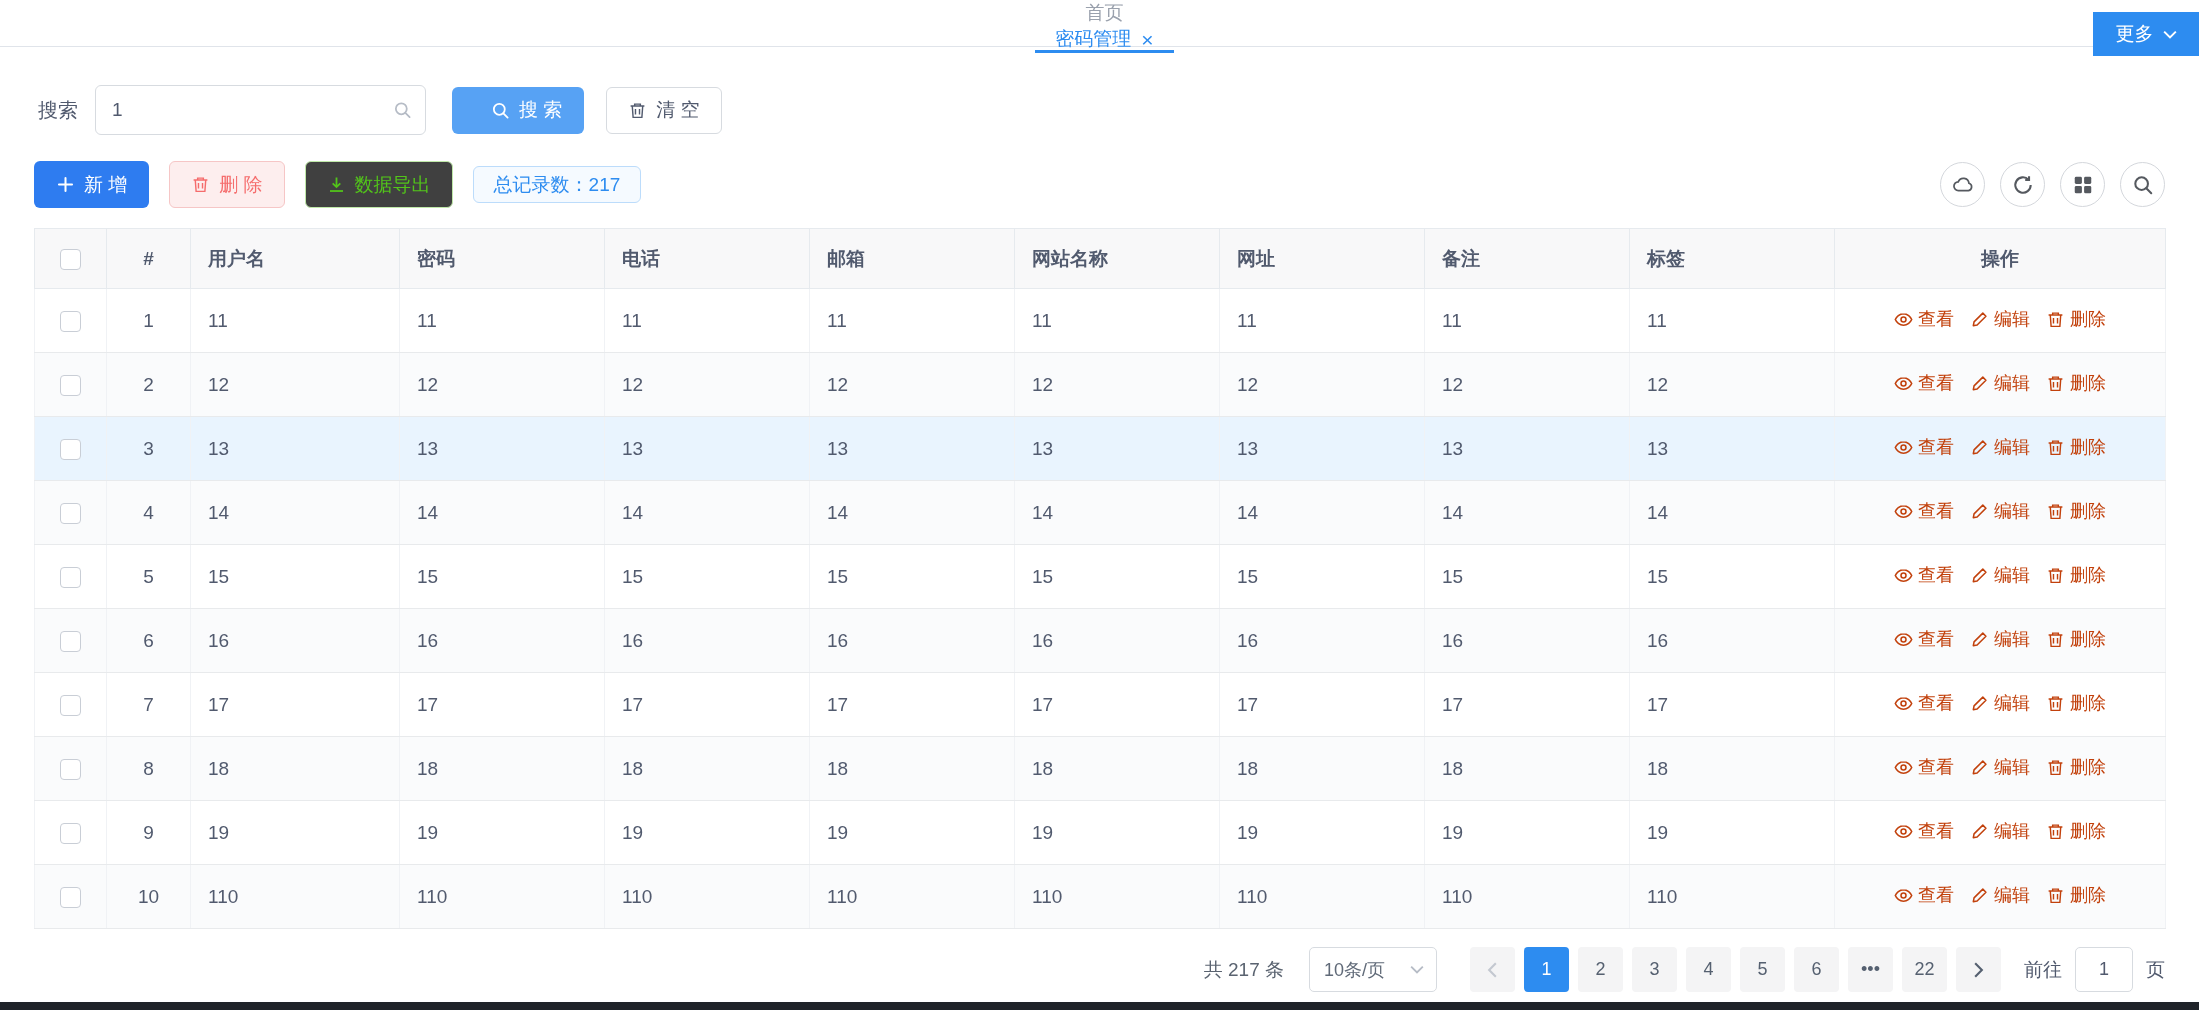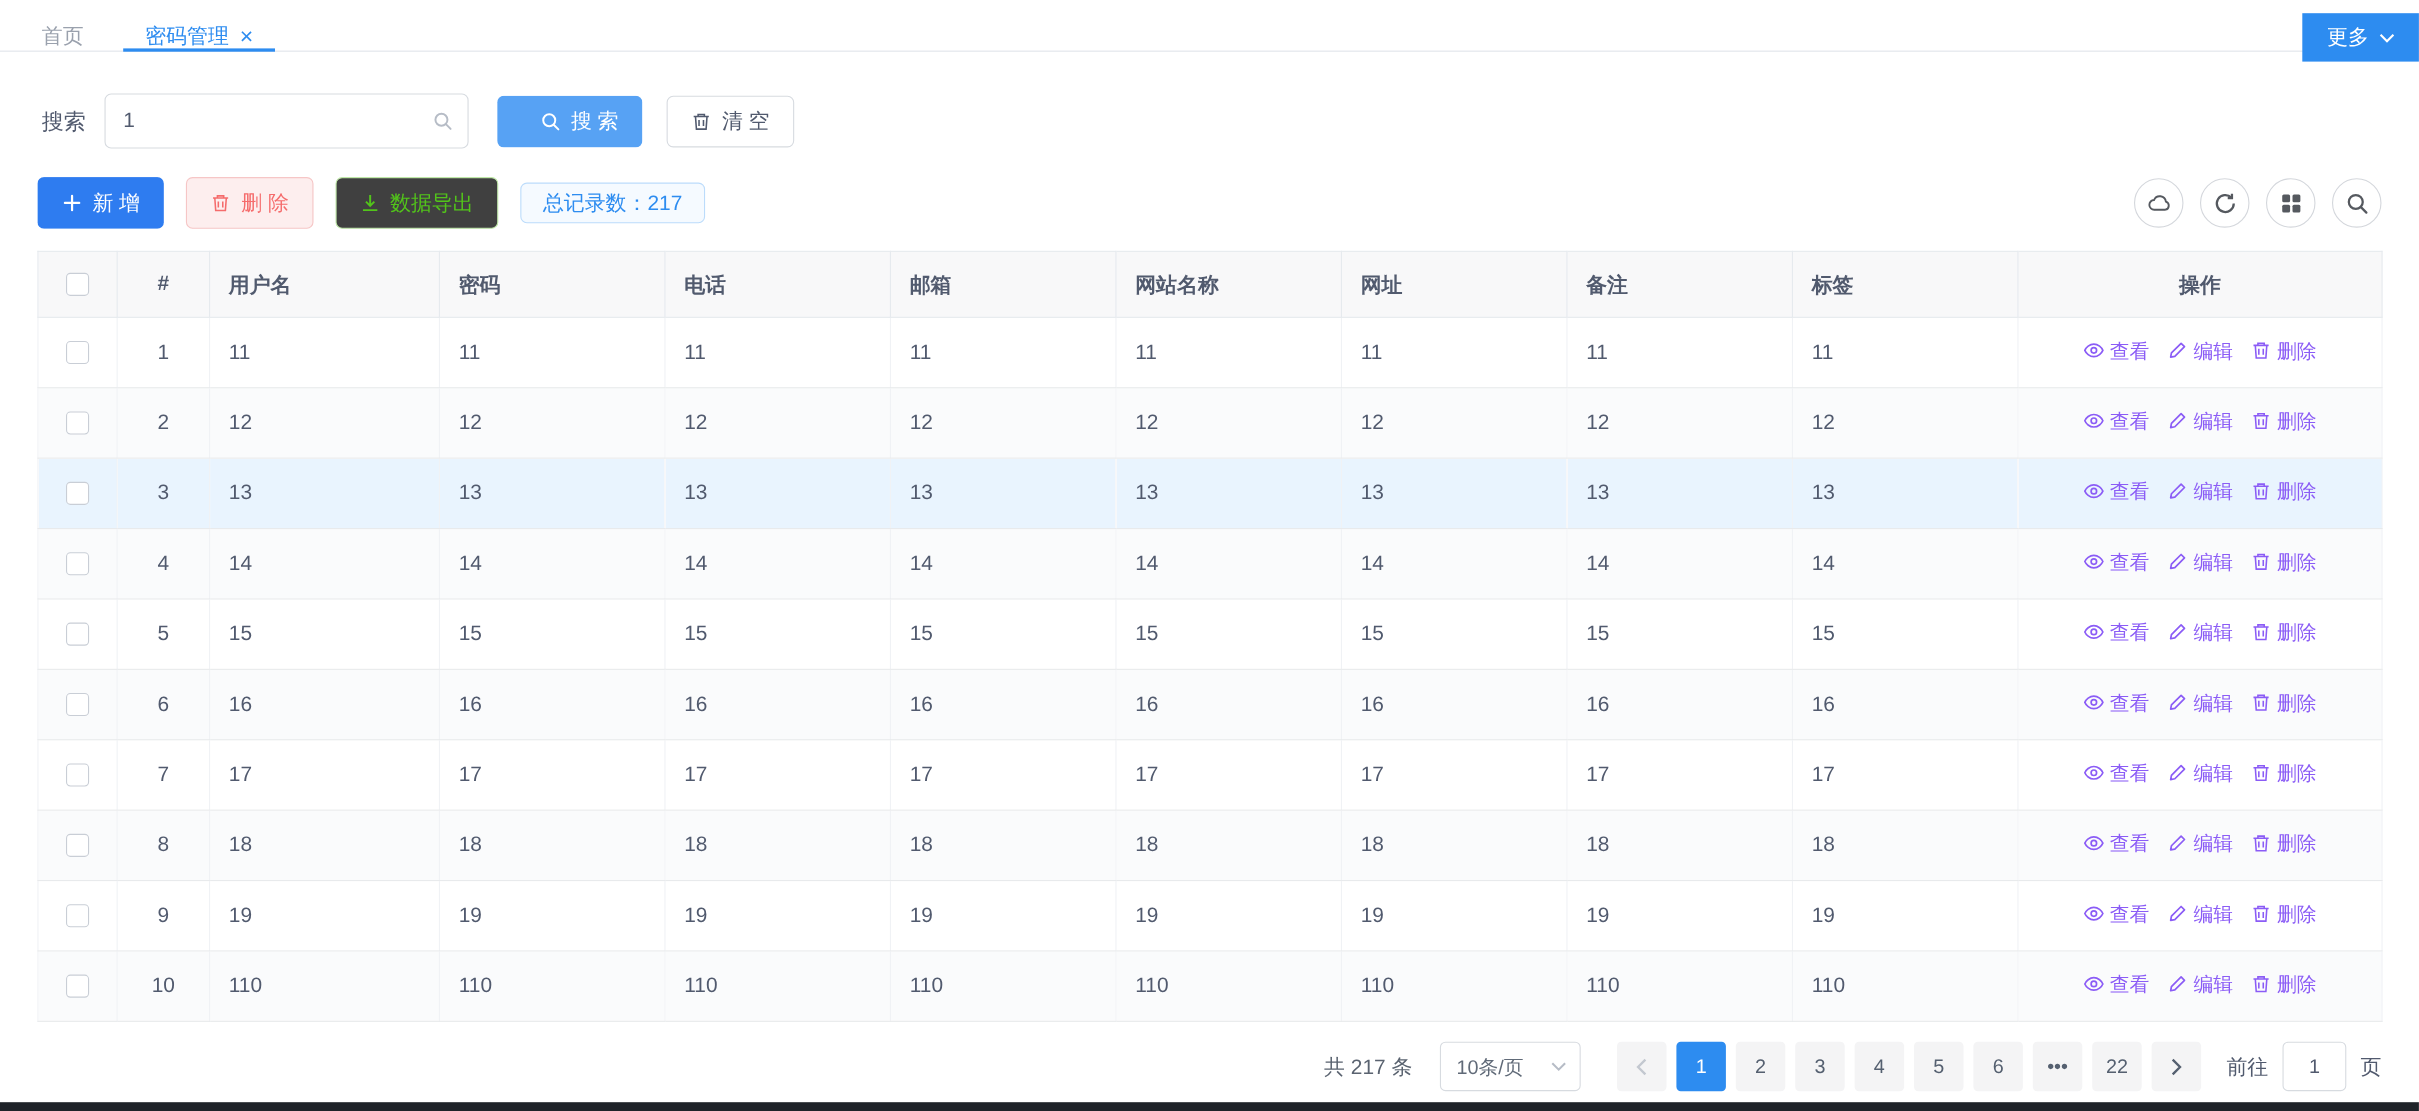--- a/index.html
+++ b/index.html
@@ -11,23 +11,24 @@
     position: relative;
     overflow: hidden;
   }
 
   
   .tabbar {
     position: relative;
     height: 47px;
     border-bottom: 1px solid #e0e4ea;
     display: flex;
-    align-items: flex-end;
+    align-items: center;
     padding-left: 10px;
     background: #fff;
+    flex-direction: column;
   }
   .tab {
     display: flex; align-items: center; gap: 10px;
     padding: 0 28px;
     font-size: 19px;
     color: #9aa1ad;
     cursor: pointer;
     position: relative;
   }
   .tab.active { color: #2d8cf0; }
@@ -109,21 +110,21 @@
   tbody tr.row-hl td { background: #e9f4fe; }
   th.c-cb, td.cb-col, th.c-idx, td.idx-col { text-align: center; padding: 0; }
   th.c-ops, td.ops-col { text-align: center; }
 
   .checkbox {
     display: inline-block; width: 21px; height: 21px;
     border: 1px solid #c9ced6; border-radius: 4px; background: #fff;
     vertical-align: middle; cursor: pointer;
   }
   .op {
-    color: #8b5cf6; font-size: 18px;
+    color: #c2410c; font-size: 18px;
     display: inline-flex; align-items: center; gap: 5px;
     margin: 0 8px; cursor: pointer; text-decoration: none; white-space: nowrap;
   }
   .op-ic { width: 19px; height: 19px; }
 
   
   .pager {
     display: flex; align-items: center; justify-content: flex-end;
     margin: 18px 34px 0 34px; gap: 9px;
     font-size: 19px; color: #515a6e;

